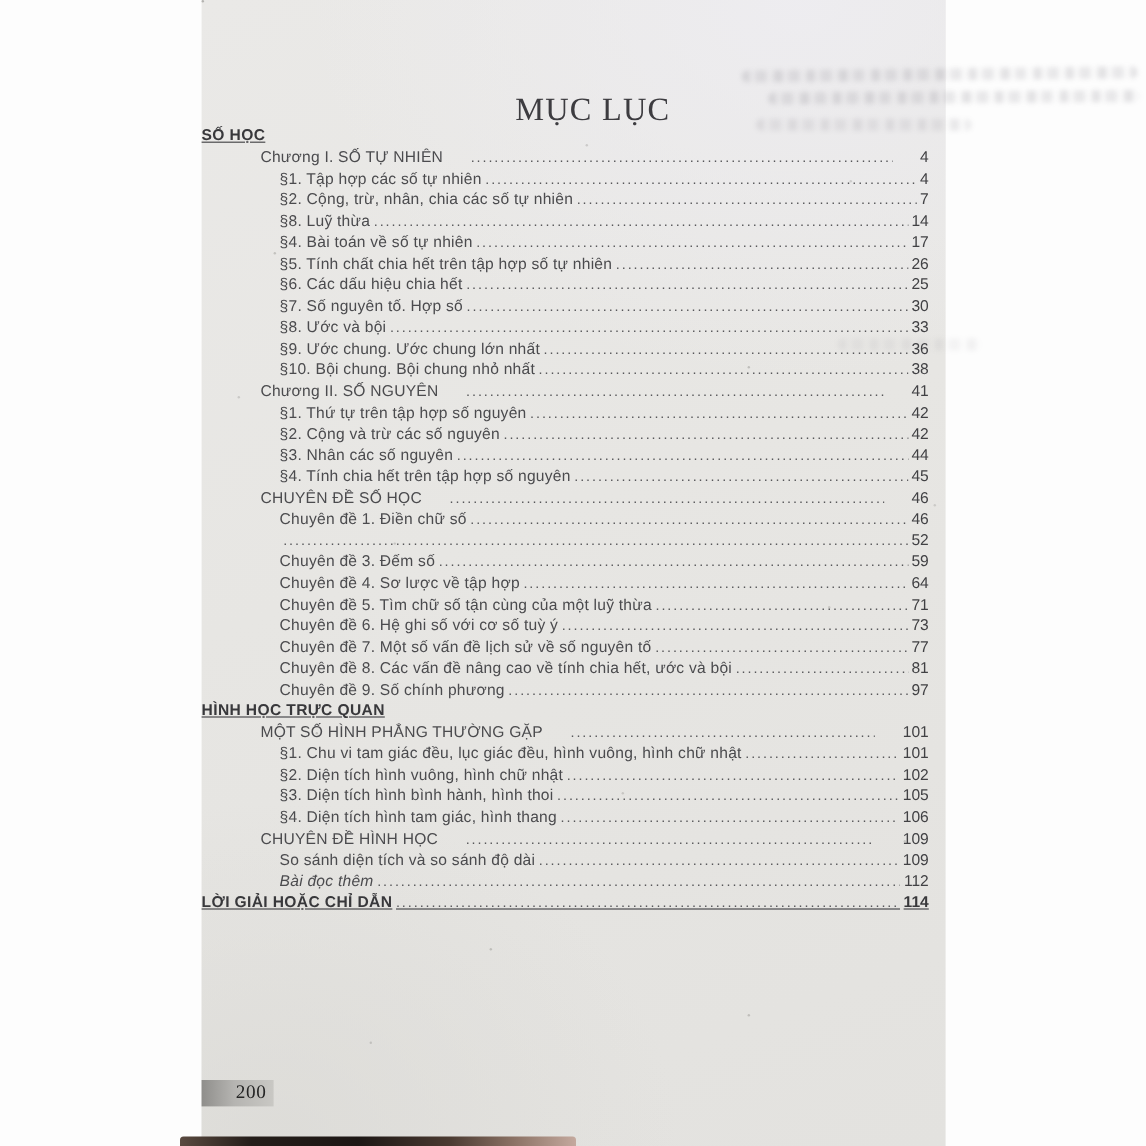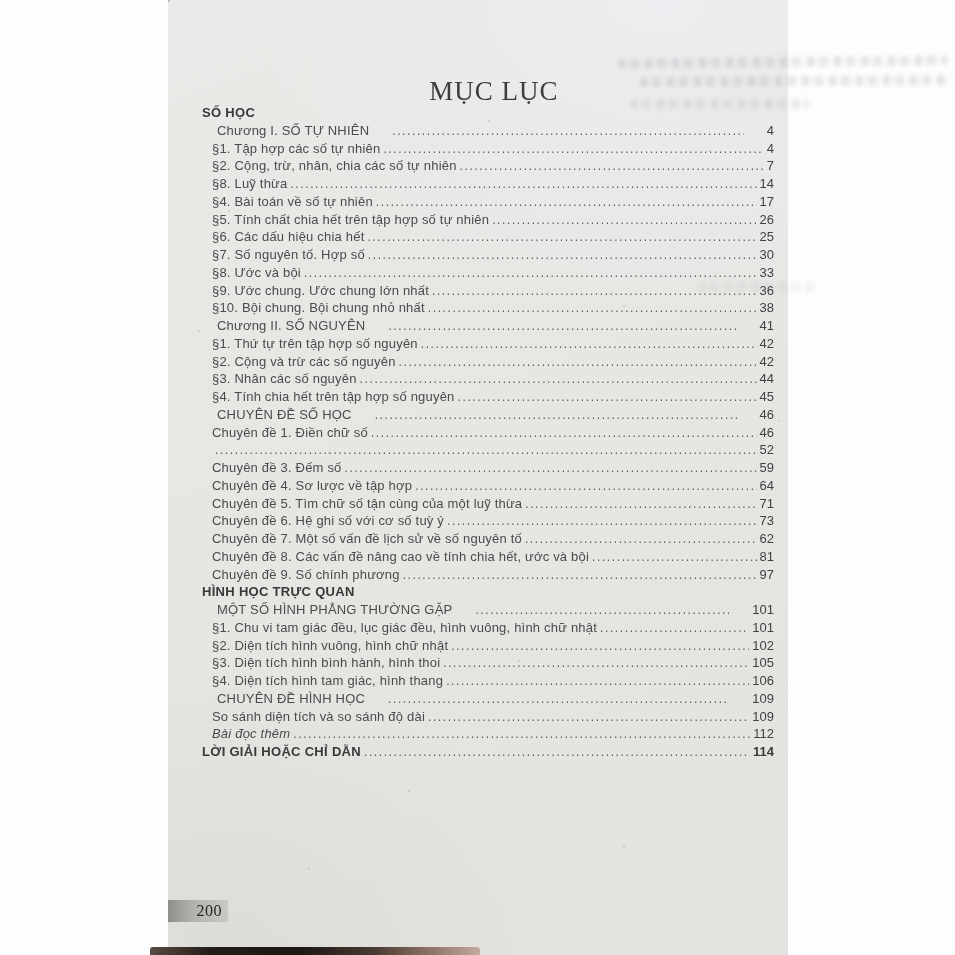--- a/index.html
+++ b/index.html
@@ -66,23 +66,23 @@
     height:17.75px;line-height:17.75px;
     font-size:13px;color:#4b4b4e;white-space:nowrap;
   }
   .toc-row .label{flex:0 0 auto;letter-spacing:.2px;}
   .toc-row .dots{
     flex:1 1 auto;overflow:hidden;white-space:nowrap;
     font-size:12px;letter-spacing:1.6px;color:#57575a;
     margin:0 3px 0 3px;
   }
   .toc-row .pagenum{flex:0 0 auto;text-align:right;color:#414144;}
-  .toc-row.lvl0{padding-left:34px;}
+  .toc-row.lvl0{text-decoration:underline;}
   .toc-row.lvl1{padding-left:49px;gap:20px;}
-  .toc-row.lvl2{padding-left:44px;}
+  .toc-row.lvl2{padding-left:65px;}
   .toc-row.bold .label{font-weight:bold;color:#38383b;letter-spacing:.3px;}
   .toc-row.bold .pagenum{font-weight:bold;color:#38383b;}
   .toc-row.italic .label{font-style:italic;}
   .toc-row.no-page .dots,.toc-row.no-page .pagenum{visibility:hidden;}
 
   
   .folio{
     position:absolute;left:0;top:900px;width:60px;height:22px;
     background:linear-gradient(to right,#8f8e8b 0%, #b5b4b1 45%, #c9c8c4 100%);
     display:flex;align-items:center;justify-content:flex-end;
@@ -231,21 +231,21 @@
     <span class="pagenum">71</span>
   </div>
         <div class="toc-row lvl2">
     <span class="label">Chuyên đề 6. Hệ ghi số với cơ số tuỳ ý</span>
     <span class="dots">................................................................................................................................................................................................................................................</span>
     <span class="pagenum">73</span>
   </div>
         <div class="toc-row lvl2">
     <span class="label">Chuyên đề 7. Một số vấn đề lịch sử về số nguyên tố</span>
     <span class="dots">................................................................................................................................................................................................................................................</span>
-    <span class="pagenum">62</span>
+    <span class="pagenum">77</span>
   </div>
         <div class="toc-row lvl2">
     <span class="label">Chuyên đề 8. Các vấn đề nâng cao về tính chia hết, ước và bội</span>
     <span class="dots">................................................................................................................................................................................................................................................</span>
     <span class="pagenum">81</span>
   </div>
         <div class="toc-row lvl2">
     <span class="label">Chuyên đề 9. Số chính phương</span>
     <span class="dots">................................................................................................................................................................................................................................................</span>
     <span class="pagenum">97</span>

